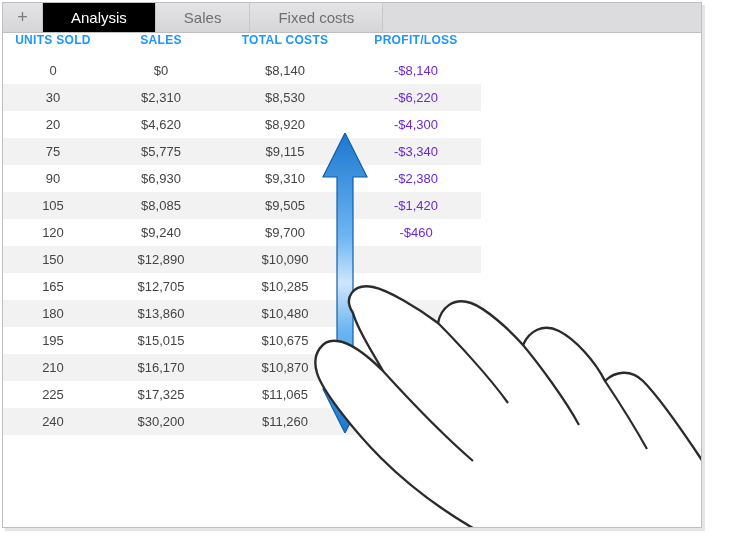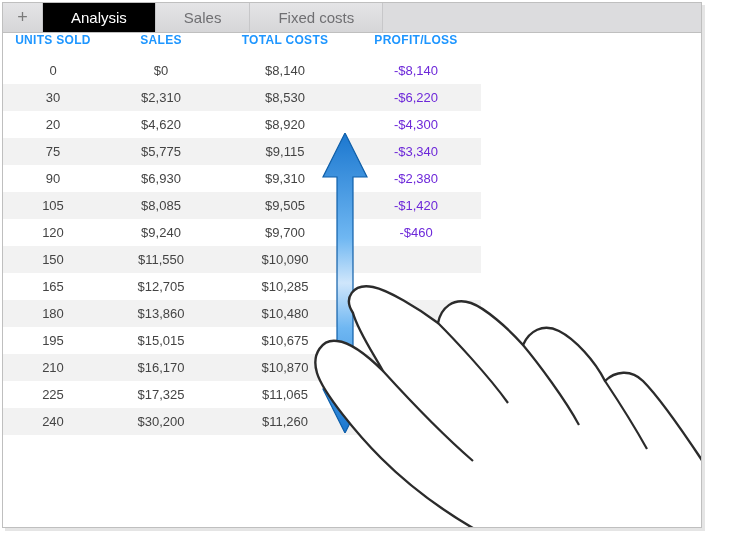--- a/index.html
+++ b/index.html
@@ -182,21 +182,21 @@
             <td class="neg">-$1,420</td>
           </tr>
           <tr>
             <td>120</td>
             <td>$9,240</td>
             <td>$9,700</td>
             <td class="neg">-$460</td>
           </tr>
           <tr>
             <td>150</td>
-            <td>$11,550</td>
+            <td>$12,890</td>
             <td>$10,090</td>
             <td class="pos"></td>
           </tr>
           <tr>
             <td>165</td>
             <td>$12,705</td>
             <td>$10,285</td>
             <td class="pos"></td>
           </tr>
           <tr>

